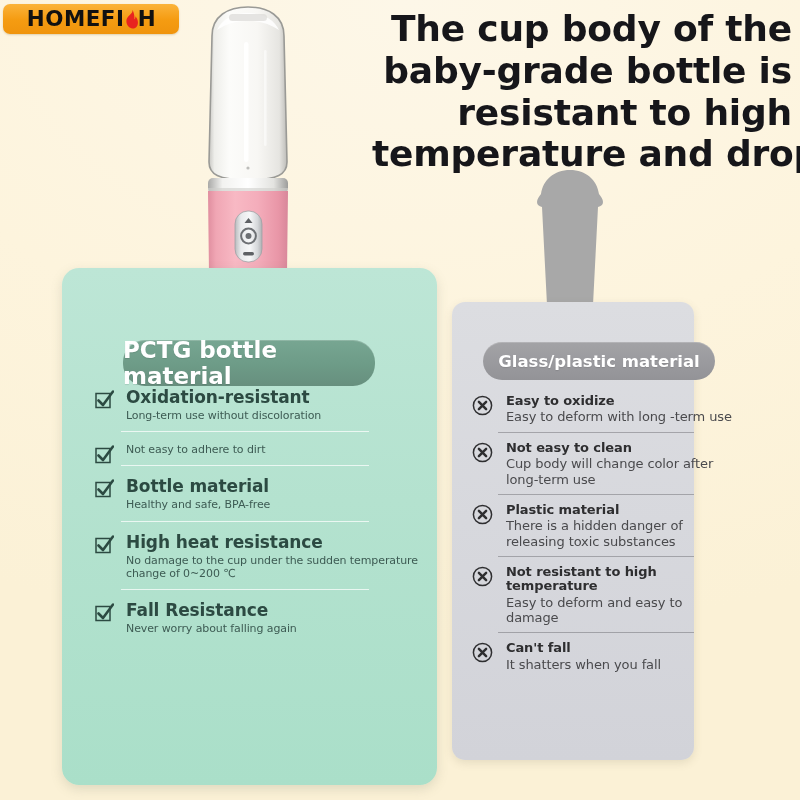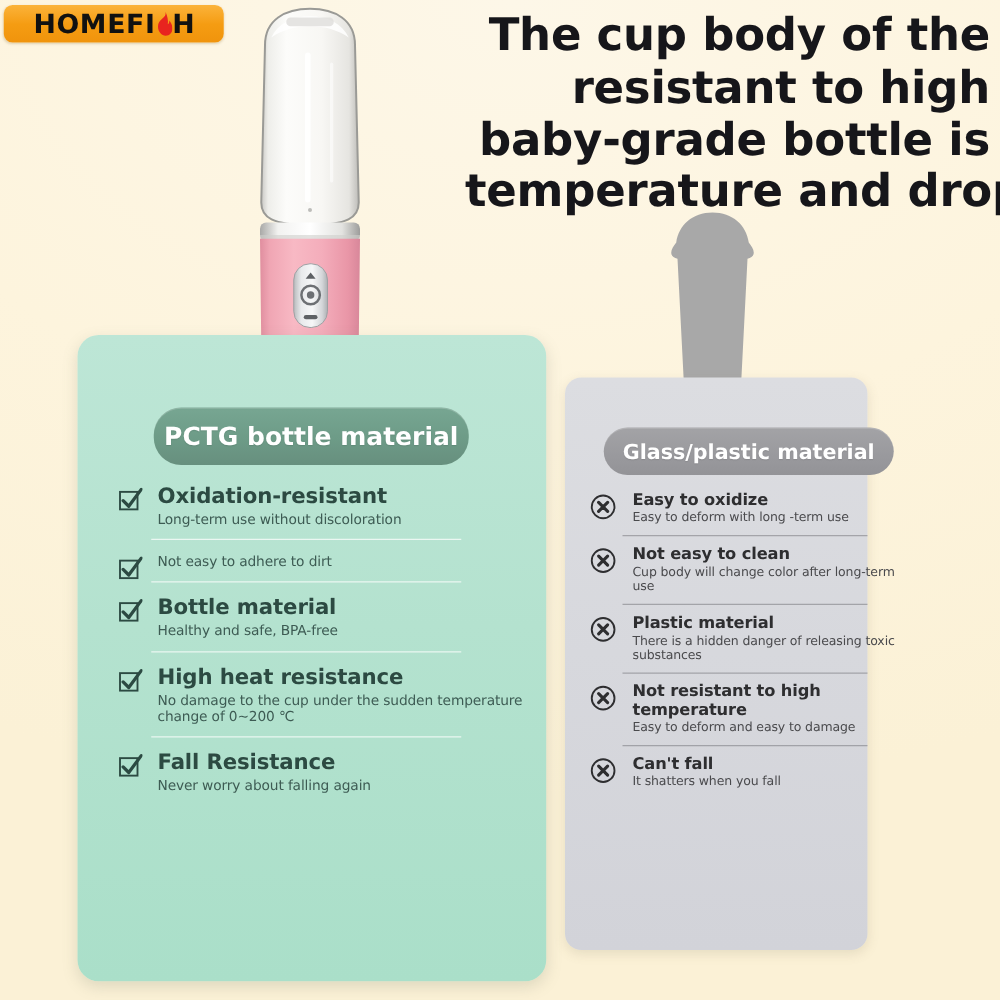--- a/index.html
+++ b/index.html
@@ -122,25 +122,25 @@
     display: flex;
     align-items: center;
     justify-content: center;
     color: #ffffff;
     font-weight: bold;
     font-family: "DejaVu Sans", sans-serif;
     text-shadow: 0 1px 1px rgba(0,0,0,.10);
   }
   .badge-green {
     left: 61px;
-    top: 58px;
+    top: 72px;
     width: 252px;
     height: 46px;
     background: linear-gradient(180deg, #77a692 0%, #6d9b87 55%, #678f7e 100%);
-    font-size: 20px;
+    font-size: 23px;
     box-shadow: inset 0 1px 0 rgba(255,255,255,.18);
   }
   .badge-gray {
     left: 31px;
     top: 40px;
     width: 232px;
     height: 38px;
     background: linear-gradient(180deg, #a3a3a6 0%, #9a9a9e 55%, #939397 100%);
     font-size: 16.5px;
     box-shadow: inset 0 1px 0 rgba(255,255,255,.18);
@@ -191,21 +191,21 @@
   }
   .x-item { position: relative; padding-left: 36px; }
   .x-title {
     font-weight: bold;
     font-size: 13px;
     color: #2e2e30;
     line-height: 1.11;
     letter-spacing: -0.1px;
   }
   .x-sub {
-    font-size: 10px;
+    font-size: 13px;
     color: #4a4a4d;
     line-height: 1.18;
     margin-top: 1px;
     letter-spacing: -0.1px;
   }
   .x-rule {
     height: 1px;
     background: rgba(90,90,95,.42);
     margin: 7px 0 8px 28px;
     width: 196px;
@@ -233,22 +233,22 @@
           <path d="M7.6 0.4c0.6 3.0 -1.1 4.2 -2.6 5.6 -1.8 1.7 -3.3 3.4 -3.3 6.1 0 4.2 3.0 7.4 6.0 7.4 3.2 0 5.4 -2.6 5.4 -6.0 0 -2.6 -1.3 -4.6 -2.6 -6.2 0.2 1.6 -0.3 2.6 -1.1 3.0 0.5 -2.9 -0.3 -6.6 -1.8 -9.9z" fill="#e8241f"></path>
           <path d="M6.9 8.2c0.3 1.9 -0.9 2.6 -1.7 3.6 -0.7 0.9 -1.0 1.8 -1.0 2.8 0 2.1 1.5 3.6 3.1 3.6 1.7 0 2.9 -1.4 2.9 -3.3 0 -2.2 -1.6 -4.2 -3.3 -6.7z" fill="#ffffff" opacity="0.0"></path>
         </svg>
       </span>
       <span>H</span>
     </span>
   </div>
 
   <div class="headline">
     <div>The cup body of the</div>
+    <div>baby-grade bottle is</div>
     <div>resistant to high</div>
-    <div>baby-grade bottle is</div>
     <div>temperature and drops</div>
   </div>
 
   <div class="blender">
     <svg viewBox="0 0 124 296" width="124" height="296" aria-hidden="true">
       <defs>
         <linearGradient id="cupG" x1="0" y1="0" x2="1" y2="0">
           <stop offset="0" stop-color="#c9c8c4"></stop>
           <stop offset="0.07" stop-color="#eeeeea"></stop>
           <stop offset="0.26" stop-color="#fcfcfa"></stop>

